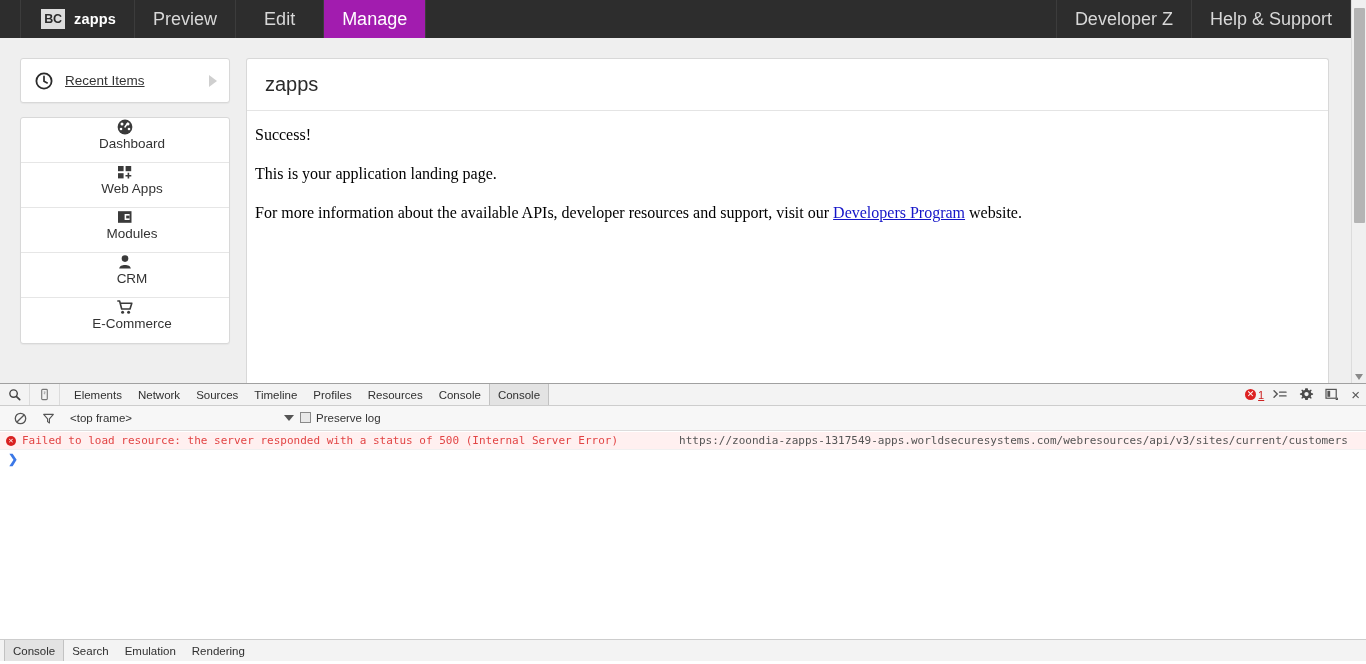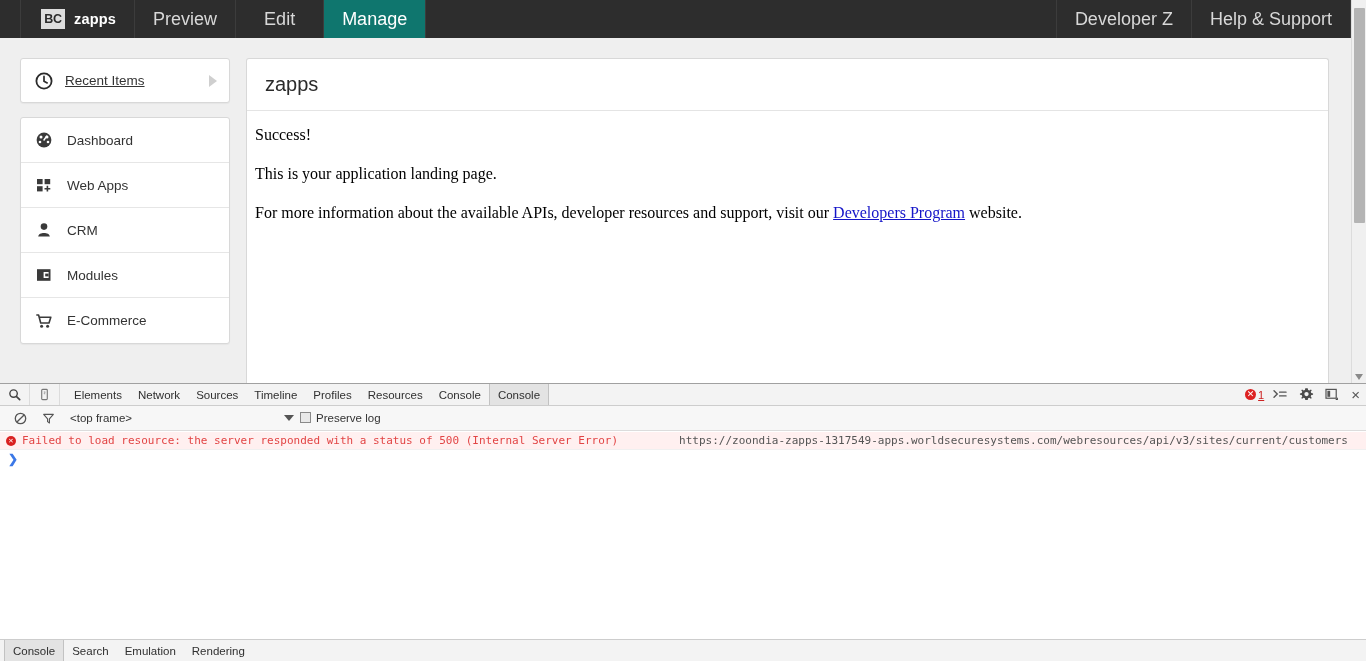--- a/index.html
+++ b/index.html
@@ -51,21 +51,21 @@
   }
 
   .nav-tab {
     display: flex; align-items: center; justify-content: center;
     min-width: 88px; padding: 0 18px;
     color: #d8d8d8; font-size: 18px;
     border-right: 1px solid #3c3c3c;
     cursor: default;
   }
   .nav-tab.active {
-    background: #0f766e;
+    background: #a21caf;
     color: #ffffff;
   }
   .nav-right .nav-tab {
     border-right: none;
     border-left: 1px solid #3c3c3c;
     min-width: 120px;
   }
   .nav-right .nav-tab:last-child { border-right: 1px solid #3c3c3c; }
 
   
@@ -101,23 +101,24 @@
   .tri-right {
     width: 0; height: 0;
     border-top: 6px solid transparent;
     border-bottom: 6px solid transparent;
     border-left: 8px solid #cfcfcf;
   }
 
   .nav-item {
     display: flex; align-items: center;
     height: 45px;
-    padding: 0 14px;
+    padding: 0 24px;
     border-bottom: 1px solid #e6e6e6;
     cursor: default;
+    flex-direction: column;
   }
   .nav-item:last-child { border-bottom: none; }
   .nav-item-label {
     font-size: 13.5px; color: #333;
     margin-left: 14px;
   }
   .ico { width: 18px; height: 18px; flex: 0 0 18px; display: block; }
 
   
   #content {
@@ -373,36 +374,36 @@
               <rect x="2" y="10.2" width="5.6" height="5.2" fill="#3a3a3a"></rect>
               <path d="M12.4 9.8 L12.4 15.6 M9.5 12.7 L15.3 12.7" stroke="#3a3a3a" stroke-width="1.6"></path>
             </svg>
           </span>
           <span class="nav-item-label">Web Apps</span>
         </div>
 
         <div class="nav-item">
           <span class="ico">
             <svg viewBox="0 0 18 18" width="18" height="18">
-              <circle cx="9" cy="5.6" r="3.3" fill="#3a3a3a"></circle>
-              <path d="M3.2 15.4 C3.6 10.8 14.4 10.8 14.8 15.4 Z" fill="#3a3a3a"></path>
-            </svg>
-          </span>
-          <span class="nav-item-label">CRM</span>
-        </div>
-
-        <div class="nav-item">
-          <span class="ico">
-            <svg viewBox="0 0 18 18" width="18" height="18">
               <rect x="2" y="3.2" width="13.5" height="11.6" fill="#3a3a3a"></rect>
               <rect x="8.6" y="6" width="5" height="6" fill="#fff"></rect>
               <rect x="10.2" y="7.6" width="3.4" height="2.8" fill="#3a3a3a"></rect>
             </svg>
           </span>
           <span class="nav-item-label">Modules</span>
+        </div>
+
+        <div class="nav-item">
+          <span class="ico">
+            <svg viewBox="0 0 18 18" width="18" height="18">
+              <circle cx="9" cy="5.6" r="3.3" fill="#3a3a3a"></circle>
+              <path d="M3.2 15.4 C3.6 10.8 14.4 10.8 14.8 15.4 Z" fill="#3a3a3a"></path>
+            </svg>
+          </span>
+          <span class="nav-item-label">CRM</span>
         </div>
 
         <div class="nav-item">
           <span class="ico">
             <svg viewBox="0 0 18 18" width="18" height="18">
               <path d="M1.3 3 L3.6 3 L5.7 11 L14 11 L15.8 5.3 L4.4 5.3" fill="none" stroke="#3a3a3a" stroke-width="1.6" stroke-linejoin="round"></path>
               <circle cx="6.6" cy="14.2" r="1.5" fill="#3a3a3a"></circle>
               <circle cx="12.6" cy="14.2" r="1.5" fill="#3a3a3a"></circle>
             </svg>
           </span>

